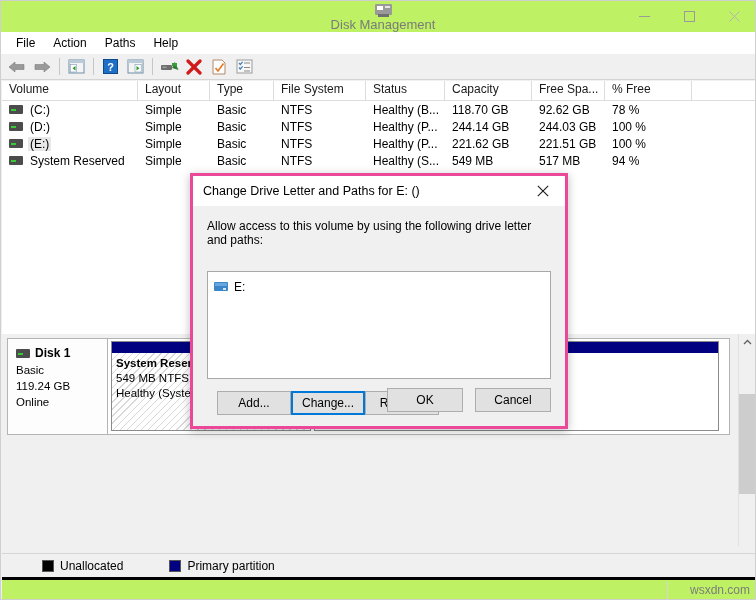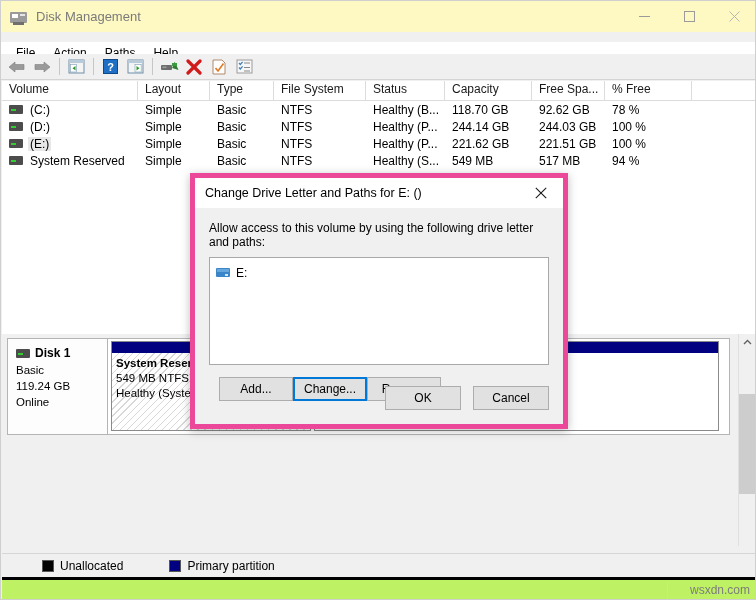--- a/index.html
+++ b/index.html
@@ -25,24 +25,25 @@
     border: 1px solid #cfcfcf;
     box-sizing: border-box;
     overflow: hidden;
   }
 
   
   .titlebar {
     position: absolute;
     left: 0; top: 0;
     width: 756px; height: 31px;
-    background: #fef9c3;
+    background: #bef264;
     display: flex;
     align-items: center;
     box-sizing: border-box;
+    flex-direction: column;
   }
   .title-icon {
     margin-left: 9px;
     width: 18px; height: 16px;
     position: relative;
   }
   .title-icon .body {
     position: absolute; left: 0; top: 3px;
     width: 17px; height: 11px;
     background: #9a9a9a;
@@ -77,21 +78,21 @@
   }
   .win-btn {
     width: 45px; height: 31px;
     display: flex; align-items: center; justify-content: center;
   }
   .win-btn svg { display: block; }
 
   
   .menubar {
     position: absolute;
-    left: 0; top: 41px;
+    left: 0; top: 31px;
     width: 756px; height: 22px;
     background: #ffffff;
     display: flex;
     align-items: center;
     padding-left: 6px;
     box-sizing: border-box;
   }
   .menu-item {
     padding: 2px 9px;
     font-size: 12px;
@@ -309,21 +310,21 @@
     width: 1px; height: 20px;
     background: #d6d6d6;
   }
 
   
   .dialog {
     position: absolute;
     left: 189px; top: 172px;
     width: 378px; height: 256px;
     background: #f0f0f0;
-    border: 5px solid #ec4899;
+    border: 3px solid #ec4899;
     box-shadow: 0 2px 9px rgba(0,0,0,0.26);
     box-sizing: border-box;
   }
   .dlg-title {
     height: 30px;
     background: #ffffff;
     display: flex;
     align-items: center;
     box-sizing: border-box;
     padding-left: 10px;
@@ -334,21 +335,21 @@
     position: absolute;
     right: 0; top: 0;
     width: 44px; height: 30px;
     display: flex; align-items: center; justify-content: center;
   }
   .dlg-body {
     padding: 13px 14px 0 14px;
   }
   .dlg-label {
     font-size: 12px;
-    margin-bottom: 8px;
+    margin-bottom: 24px;
   }
   .dlg-list {
     height: 108px;
     background: #ffffff;
     border: 1px solid #a8a8a8;
     box-sizing: border-box;
     padding: 6px 0 0 6px;
   }
   .dlg-list-item {
     display: flex; align-items: center;

